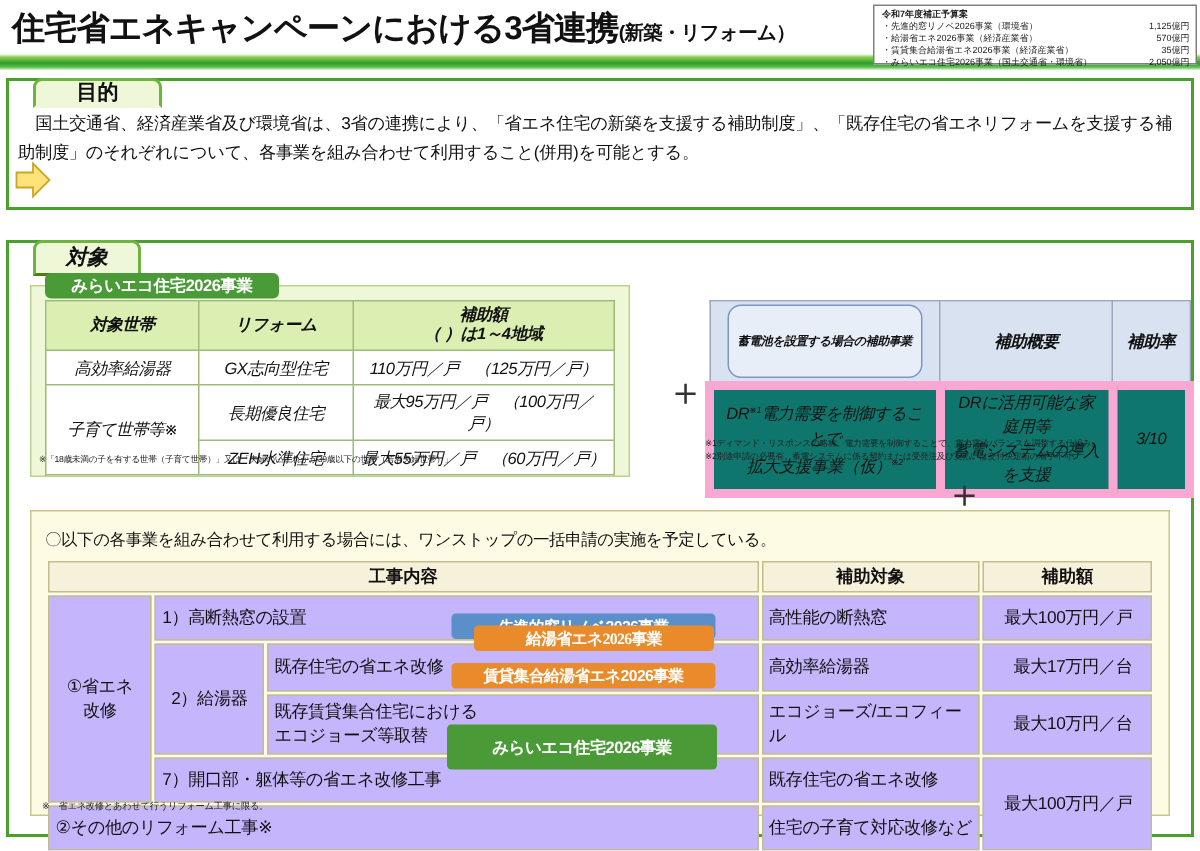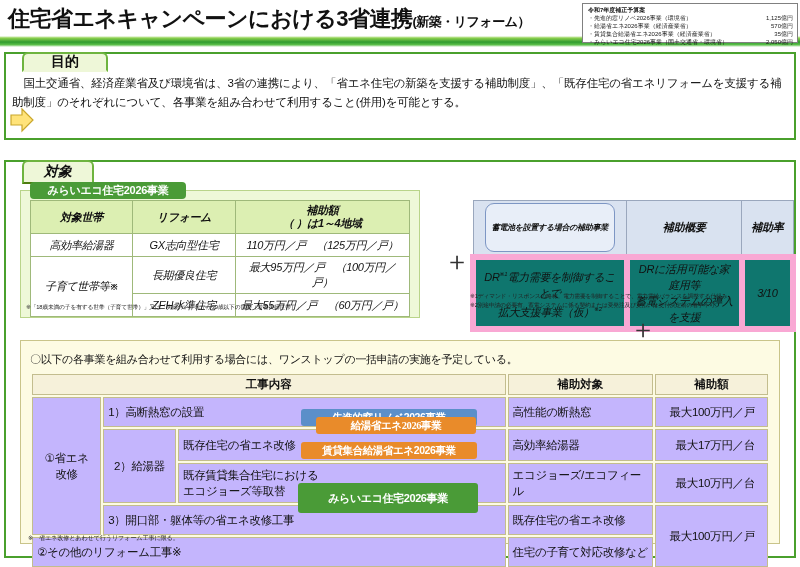--- a/index.html
+++ b/index.html
@@ -305,21 +305,21 @@
       </tr>
       <tr>
         <td style="height:34px">
           <div>既存賃貸集合住宅における</div>
           <div>エコジョーズ等取替</div>
         </td>
         <td>エコジョーズ/エコフィール</td>
         <td class="r">最大10万円／台</td>
       </tr>
       <tr>
-        <td colspan="2" style="height:30px">3）開口部・躯体等の省エネ改修工事</td>
+        <td colspan="2" style="height:30px">7）開口部・躯体等の省エネ改修工事</td>
         <td>既存住宅の省エネ改修</td>
         <td rowspan="2" class="r">最大100万円／戸</td>
       </tr>
       <tr>
         <td colspan="3" style="height:30px">②その他のリフォーム工事※</td>
         <td>住宅の子育て対応改修など</td>
       </tr>
     </tbody>
   </table>
 

